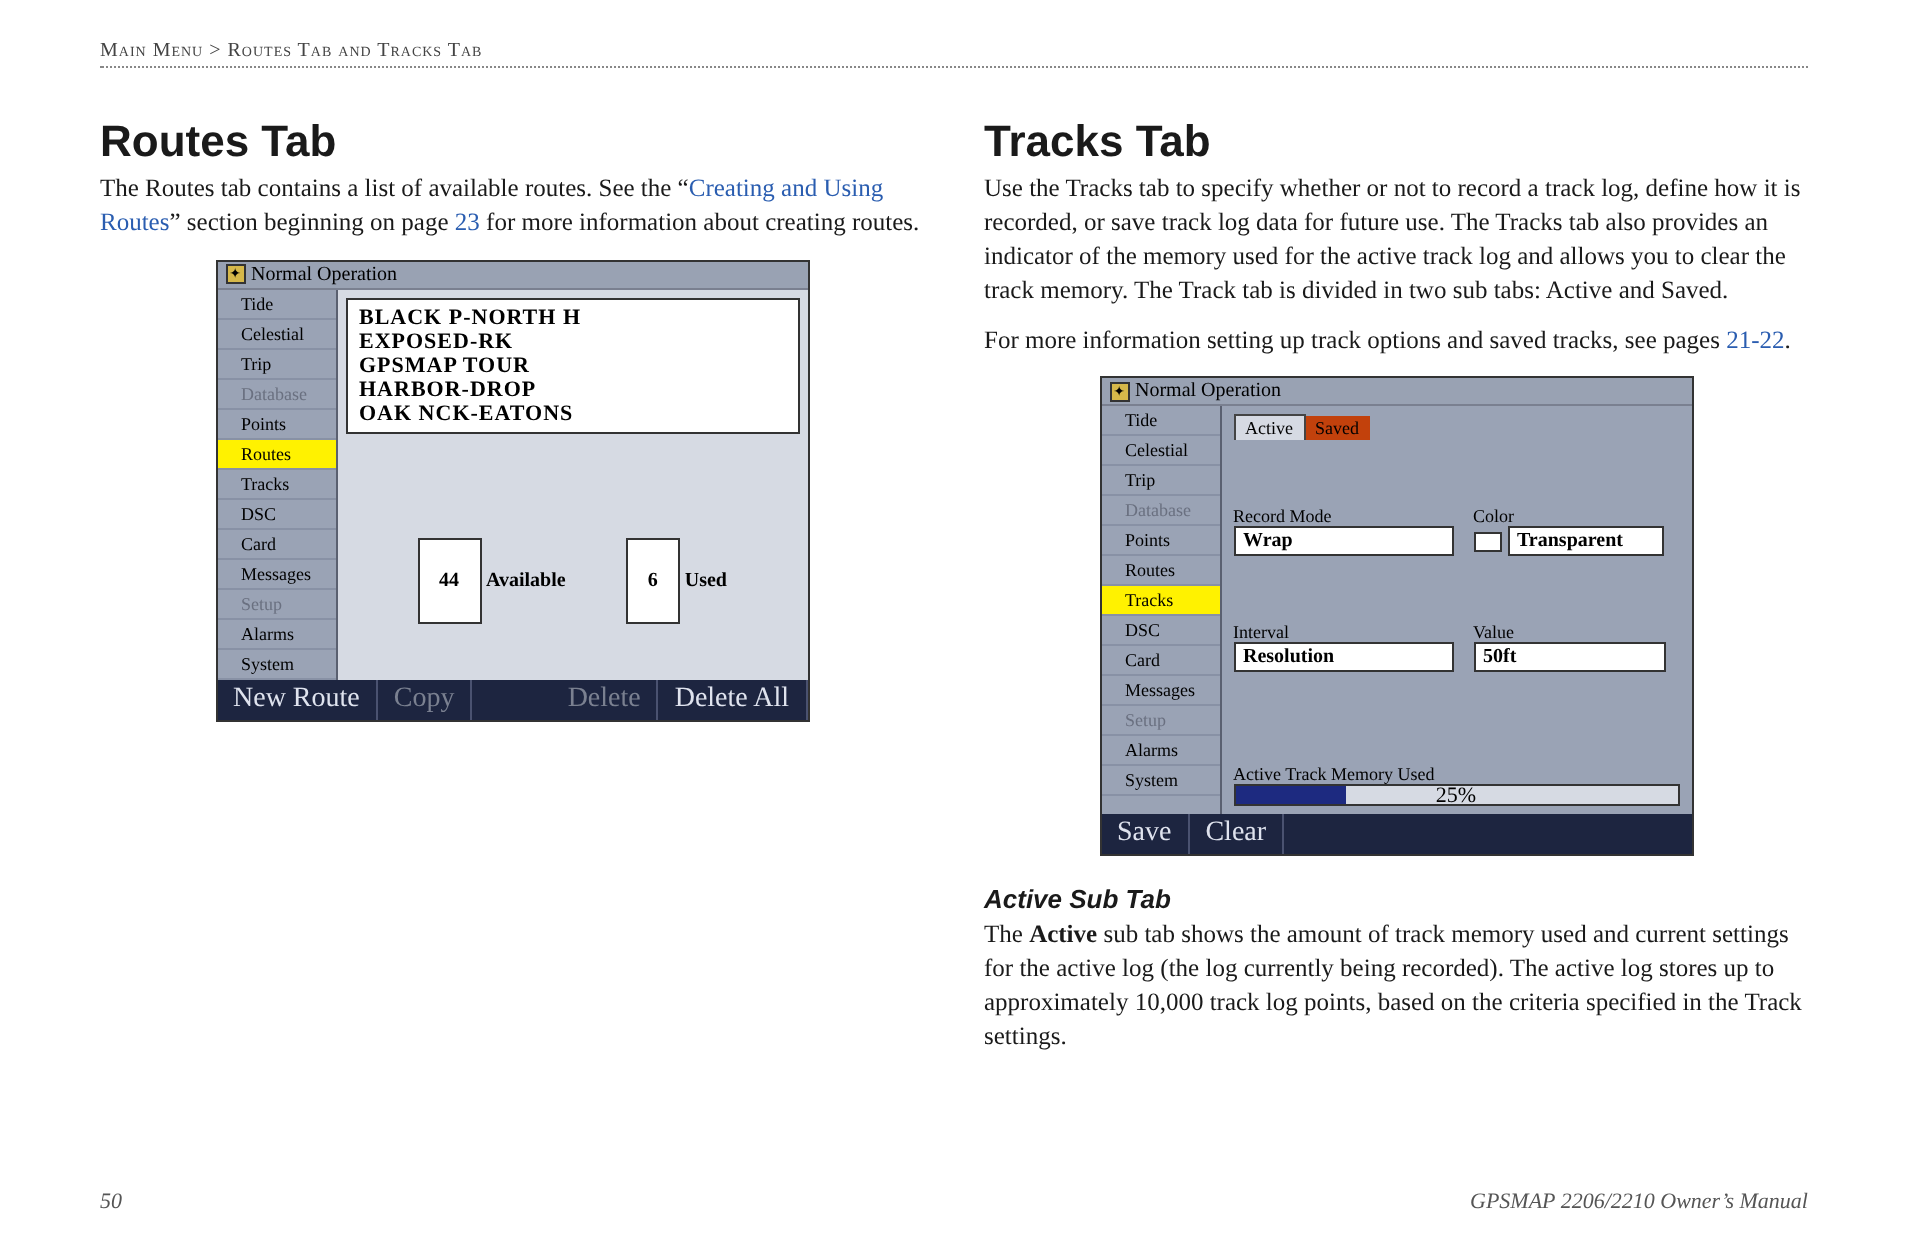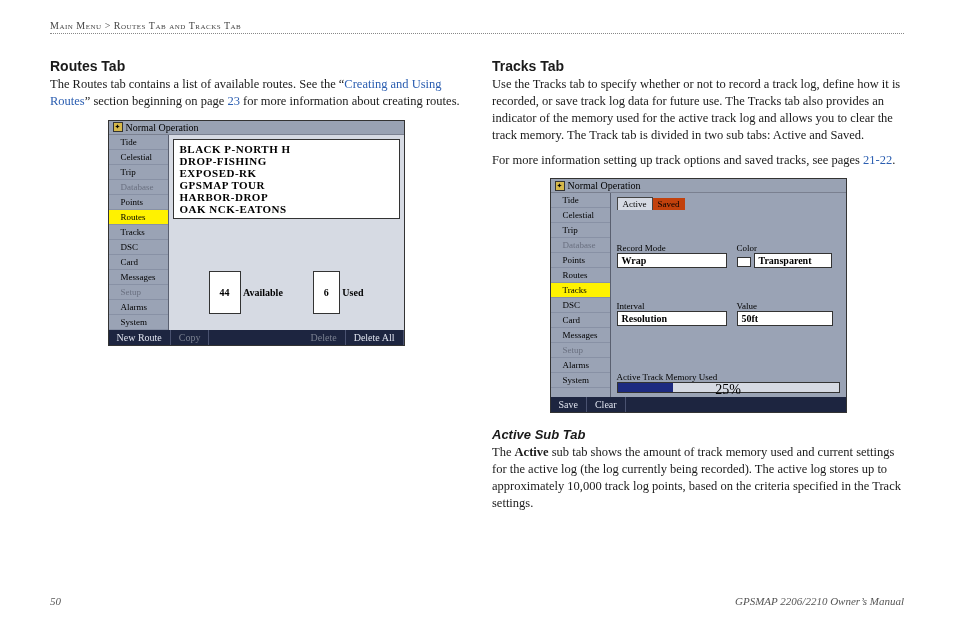--- a/index.html
+++ b/index.html
@@ -19,21 +19,21 @@
     color: #444;
     border-bottom: 1px dotted #888;
     padding-bottom: 2px;
     margin-bottom: 24px;
   }
   .columns { display: flex; gap: 30px; }
   .col { flex: 1; }
   h2 {
     font-family: Arial, Helvetica, sans-serif;
     font-weight: bold;
-    font-size: 14px;
+    font-size: 22px;
     margin-bottom: 2px;
   }
   h3 {
     font-family: Arial, Helvetica, sans-serif;
     font-weight: bold;
     font-style: italic;
     font-size: 13px;
     margin-top: 14px;
     margin-bottom: 2px;
   }
@@ -87,21 +87,21 @@
   .content-pane {
     background: #d6dae3;
     padding: 4px;
     width: 235px;
     position: relative;
   }
   .route-list { background: #fff; border: 1px solid #333; padding: 3px 6px; margin-bottom: 18px; }
   .route-row { font-family: "Times New Roman", serif; font-weight: bold; font-size: 11px; letter-spacing: 0.5px; white-space: nowrap; }
   .status-row { display: flex; justify-content: center; gap: 30px; margin-top: 52px; font-size: 10px; }
   .status-box { background: #fff; border: 1px solid #333; padding: 15px 10px; font-weight: bold; display: inline-block; }
-  .bottom-bar { background: #1d2540; color: #dfe3ee; display: flex; font-size: 10px; }
+  .bottom-bar { background: #1d2540; color: #dfe3ee; display: flex; font-size: 14px; }
   .btn { padding: 2px 8px; border-right: 1px solid #4a5270; }
   .btn.dim { color: #7a8090; }
   .spacer { flex: 1; }
 
   .tracks-content {
     background: #9aa3b5;
     padding: 4px 6px;
     width: 235px;
     position: relative;
     font-size: 9px;
@@ -112,21 +112,21 @@
   .track-grid { margin-top: 2px; }
   .track-label { font-size: 9px; margin-top: 2px; }
   .track-field { background: #fff; border: 1px solid #333; padding: 1px 4px; font-weight: bold; font-size: 10px; display: inline-block; }
   .track-row { display: flex; margin-bottom: 4px; margin-top: 31px; }
   .track-row .left { flex: 0 0 120px; }
   .track-row .right { flex: 1; }
   .swatch { display: inline-block; width: 14px; height: 10px; border: 1px solid #333; background: #fff; vertical-align: middle; margin-right: 3px; }
   .mem-bar-wrap { margin-top: 46px; }
   .mem-bar { border: 1px solid #333; background: #d6dae3; height: 11px; position: relative; }
   .mem-fill { background: #1d2a80; height: 100%; width: 25%; }
-  .mem-pct { position: absolute; width: 100%; text-align: center; top: -1px; font-size: 14px; }
+  .mem-pct { position: absolute; width: 100%; text-align: center; top: -1px; font-size: 11px; }
 
   .footer {
     position: absolute;
     bottom: 14px;
     left: 50px;
     right: 50px;
     display: flex;
     justify-content: space-between;
     font-size: 11px;
     color: #555;
@@ -166,21 +166,20 @@
               <div class="sidebar-item">DSC</div>
               <div class="sidebar-item">Card</div>
               <div class="sidebar-item">Messages</div>
               <div class="sidebar-item disabled">Setup</div>
               <div class="sidebar-item">Alarms</div>
               <div class="sidebar-item">System</div>
             </div>
           <div class="content-pane">
             <div class="route-list" id="route-list">
                 <div class="route-row">BLACK P-NORTH H</div>
-                <div class="route-row">DROP-FISHING</div>
                 <div class="route-row">EXPOSED-RK</div>
                 <div class="route-row">GPSMAP TOUR</div>
                 <div class="route-row">HARBOR-DROP</div>
                 <div class="route-row">OAK NCK-EATONS</div>
               </div>
             <div class="status-row">
               <span><span class="status-box">44</span> <b>Available</b></span>
               <span><span class="status-box">6</span> <b>Used</b></span>
             </div>
           </div>

